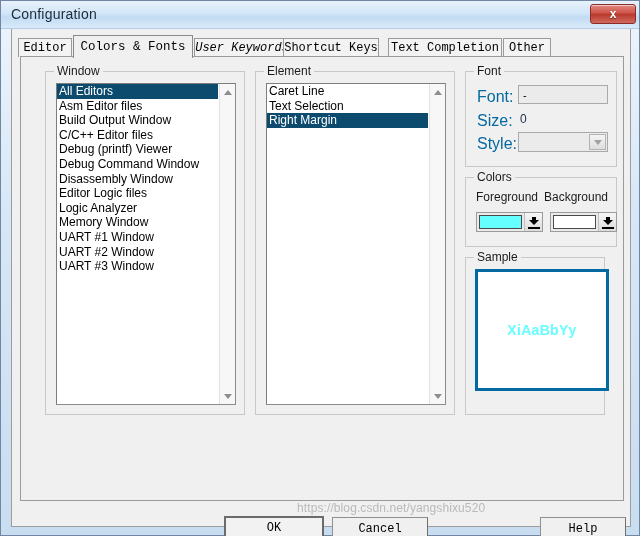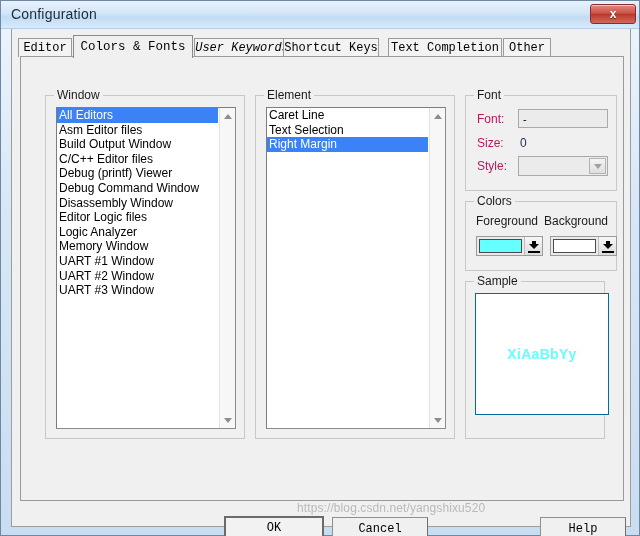--- a/index.html
+++ b/index.html
@@ -86,21 +86,20 @@
   }
   #tabpanel-inner {
     position: absolute; left: 0; top: 0; width: 100%; height: 100%;
   }
 
   
   .groupbox {
     position: absolute;
     border: 1px solid #c8c8c8;
     background: transparent;
-    margin-top: 24px;
   }
   .groupbox > .gb-title {
     position: absolute; left: 8px; top: -8px;
     background: #f0f0f0;
     padding: 0 3px;
     font-size: 12px;
     color: #1b1b1b;
     white-space: nowrap;
   }
 
@@ -119,21 +118,21 @@
   .listbox .item {
     height: 14.6px; line-height: 14.6px;
     font-size: 12px;
     color: #000;
     padding-left: 2px;
     white-space: nowrap;
     overflow: hidden;
     cursor: default;
   }
   .listbox .item.selected {
-    background: #3b82f6;
+    background: #0c4a6e;
     color: #ffffff;
   }
   
   .vsb {
     position: absolute; right: 0; top: 0; width: 16px; bottom: 0;
     background: #f7f7f7;
     border-left: 1px solid #e2e2e2;
   }
   .vsb .arrow {
     position: absolute; left: 0; width: 16px; height: 16px;
@@ -145,21 +144,21 @@
   .vsb .arrow i {
     display: block; width: 0; height: 0;
     border-left: 4px solid transparent;
     border-right: 4px solid transparent;
   }
   .vsb .arrow.up i { border-bottom: 5px solid #8d8d8d; }
   .vsb .arrow.down i { border-top: 5px solid #8d8d8d; }
 
   
   .flabel {
-    position: absolute; font-size: 12px; color: #be185d; white-space: nowrap;
+    position: absolute; font-size: 16px; color: #0369a1; white-space: nowrap;
   }
   .ftextbox {
     position: absolute;
     background: #ebebeb;
     border: 1px solid #a9a9a9;
     font-size: 11px;
     color: #000;
     padding-left: 4px;
     display: flex; align-items: center;
     cursor: text;
@@ -224,21 +223,21 @@
   }
   .colorpick .drop .ul {
     position: absolute; left: 3px; bottom: 2px; width: 12px; height: 2px;
     background: #000;
   }
 
   
   #sample-pane {
     position: absolute;
     background: #ffffff;
-    border: 1px solid #0369a1;
+    border: 3px solid #0369a1;
     display: flex; align-items: center; justify-content: center;
   }
   #sample-text {
     font-family: "Liberation Sans", sans-serif;
     font-size: 14px;
     font-weight: bold;
     letter-spacing: .3px;
   }
 
   

